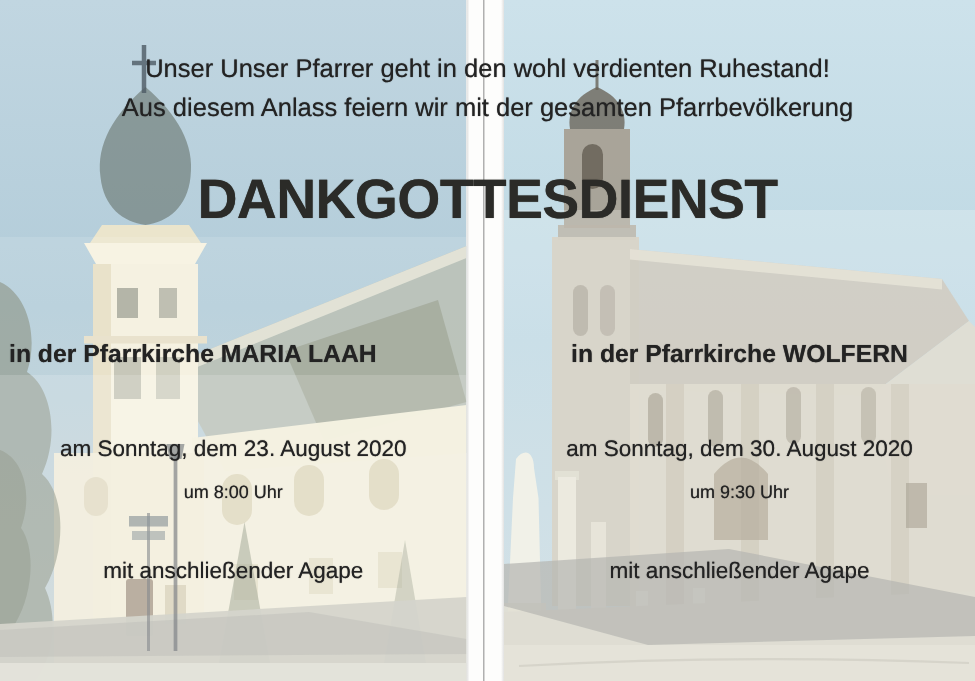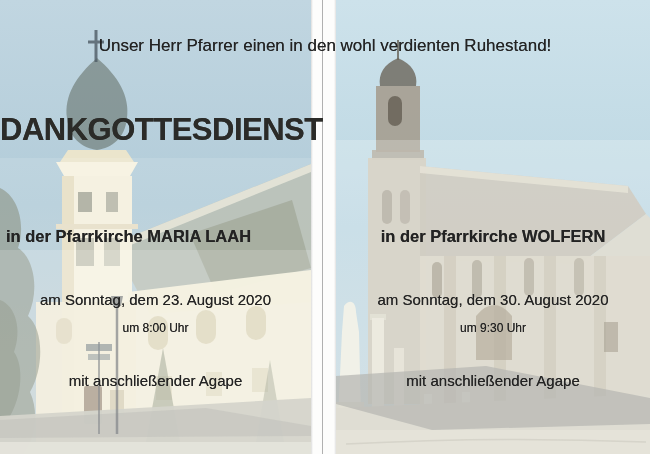--- a/index.html
+++ b/index.html
@@ -14,22 +14,22 @@
   .fold-line{position:absolute;top:0;left:11px;width:1px;height:454px;background:#a2a2a2;opacity:.85;}
   .fold-edge-l{position:absolute;top:0;left:0;width:2px;height:454px;background:linear-gradient(90deg,rgba(160,160,160,.35),rgba(160,160,160,0));}
   .fold-edge-r{position:absolute;top:0;right:0;width:2px;height:454px;background:linear-gradient(270deg,rgba(160,160,160,.3),rgba(160,160,160,0));}
   .content{position:absolute;inset:0;z-index:2;}
   .txt{position:absolute;white-space:nowrap;text-shadow:0 0 .6px rgba(32,32,32,.75);}
   .intro{left:0;width:650px;text-align:center;font-size:17px;}
   .l1{top:36px;}
   .l2{top:62px;}
   .l3{top:89px;}
   .title{
-    top:112px;left:0;width:650px;
-    font-size:31px;font-weight:700;letter-spacing:-.5px;color:#2b2b28;
+    top:112px;left:0;width:650px;text-align:center;
+    font-size:37px;font-weight:700;letter-spacing:-.5px;color:#2b2b28;
     text-shadow:0 0 .5px rgba(40,40,36,.8);
   }
   .heading{top:227px;font-size:16.5px;font-weight:600;}
   .heading-left{left:6px;text-align:right;}
   .heading-right{left:336px;width:314px;text-align:center;}
   .pl{left:0;width:311px;text-align:center;}
   .pr{left:336px;width:314px;text-align:center;}
   .date{top:291px;font-size:15px;}
   .time{top:321px;font-size:12px;}
   .agape{top:348px;font-size:15px;margin-top:24px;}
@@ -175,21 +175,22 @@
     </svg>
   </div>
 
   <div class="fold">
     <div class="fold-edge-l"></div>
     <div class="fold-line"></div>
     <div class="fold-edge-r"></div>
   </div>
 
   <div class="content">
-    <div class="txt intro l1">Unser Herr Pfarrer einen in den wohl verdienten Ruhestand!</div>
+    <div class="txt intro l1">Unser Unser Pfarrer geht in den wohl verdienten Ruhestand!</div>
+    <div class="txt intro l2">Aus diesem Anlass feiern wir mit der gesamten Pfarrbevölkerung</div>
     <div class="txt title">DANKGOTTESDIENST</div>
 
     <div class="txt heading heading-left">in der Pfarrkirche MARIA LAAH</div>
     <div class="txt pl date">am Sonntag, dem 23. August 2020</div>
     <div class="txt pl time">um 8:00 Uhr</div>
     <div class="txt pl agape">mit anschließender Agape</div>
 
     <div class="txt heading heading-right">in der Pfarrkirche WOLFERN</div>
     <div class="txt pr date">am Sonntag, dem 30. August 2020</div>
     <div class="txt pr time">um 9:30 Uhr</div>

